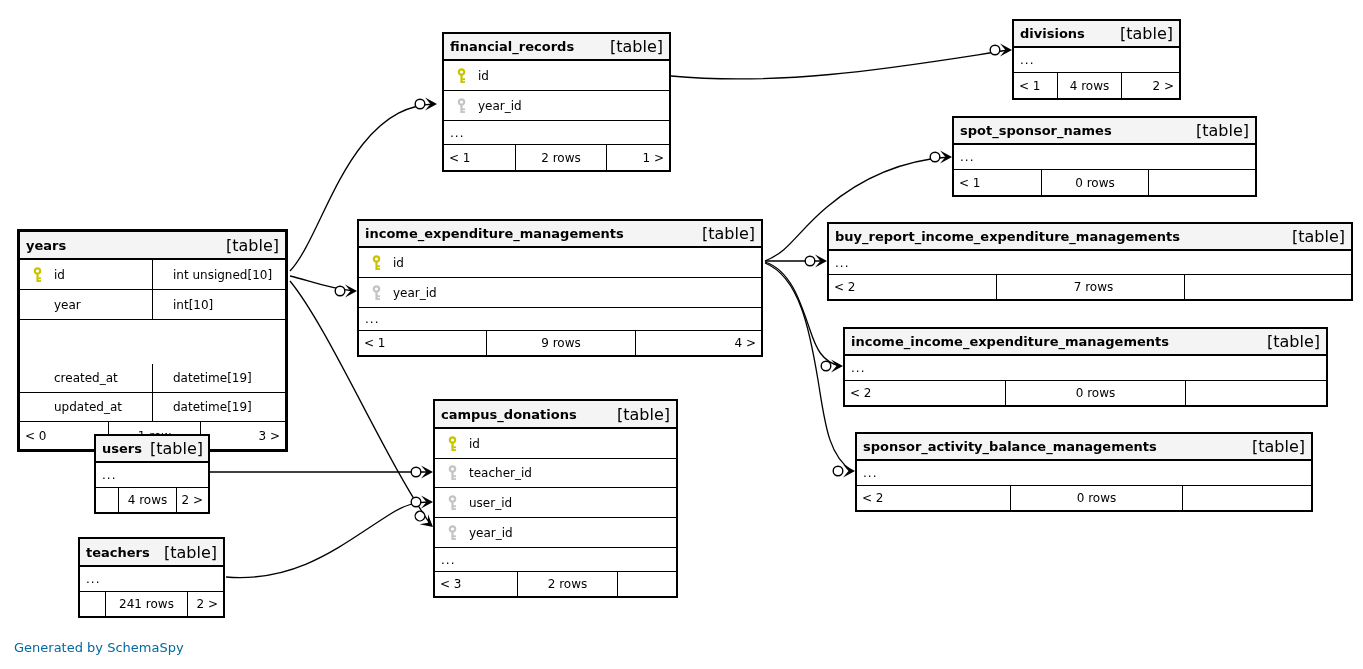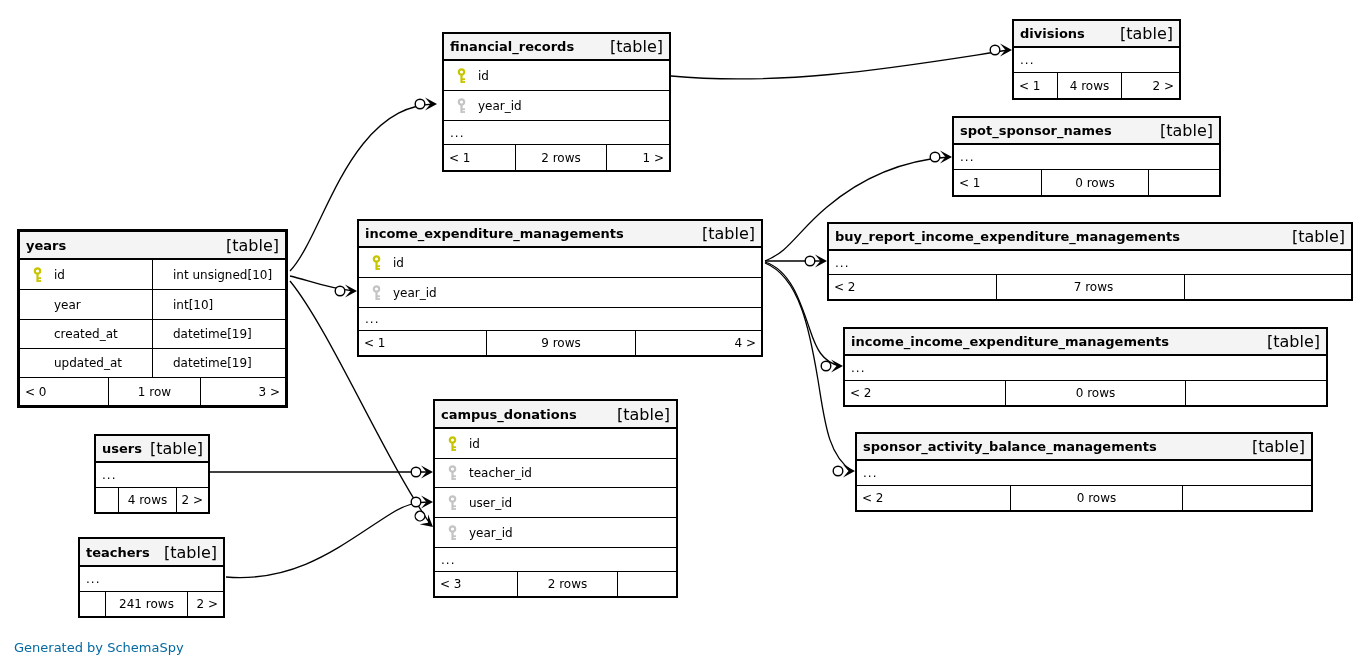--- a/index.html
+++ b/index.html
@@ -142,21 +142,21 @@
         <div class="t-name">divisions</div>
         <div class="t-tag">[table]</div>
       </div>
       <div class="t-row t-ellipsis" style="height: 25px;">...</div>
       <div class="t-footer" style="height: 25px;">
         <div class="f-cell a-left" style="width: 43px; flex: 0 0 43px;">&lt; 1</div>
         <div class="f-cell a-center" style="width: 64px; flex: 0 0 64px;">4 rows</div>
         <div class="f-cell a-right" style="flex: 1 1 auto;">2 &gt;</div>
       </div>
     </div>
-    <div class="tbl" style="left: 952px; top: 116px; width: 269px;">
+    <div class="tbl" style="left: 952px; top: 116px; width: 305px;">
       <div class="t-header" style="height: 27px;">
         <div class="t-name">spot_sponsor_names</div>
         <div class="t-tag">[table]</div>
       </div>
       <div class="t-row t-ellipsis" style="height: 25px;">...</div>
       <div class="t-footer" style="height: 25px;">
         <div class="f-cell a-left" style="width: 87px; flex: 0 0 87px;">&lt; 1</div>
         <div class="f-cell a-center" style="width: 107px; flex: 0 0 107px;">0 rows</div>
         <div class="f-cell a-right" style="flex: 1 1 auto;"></div>
       </div>
@@ -246,21 +246,21 @@
           </svg>
         </div>
         <div class="row-name grow">id</div>
         <div class="row-type" style="width: 133px; flex: 0 0 133px;">int unsigned[10]</div>
       </div>
       <div class="t-row" style="height: 30px;">
         <div class="key-slot"></div>
         <div class="row-name grow">year</div>
         <div class="row-type" style="width: 133px; flex: 0 0 133px;">int[10]</div>
       </div>
-      <div class="t-row" style="height: 29px;">
+      <div class="t-row" style="height: 29px; margin-top: 44px;">
         <div class="key-slot"></div>
         <div class="row-name grow">created_at</div>
         <div class="row-type" style="width: 133px; flex: 0 0 133px;">datetime[19]</div>
       </div>
       <div class="t-row" style="height: 29px;">
         <div class="key-slot"></div>
         <div class="row-name grow">updated_at</div>
         <div class="row-type" style="width: 133px; flex: 0 0 133px;">datetime[19]</div>
       </div>
       <div class="t-footer" style="height: 27px;">

